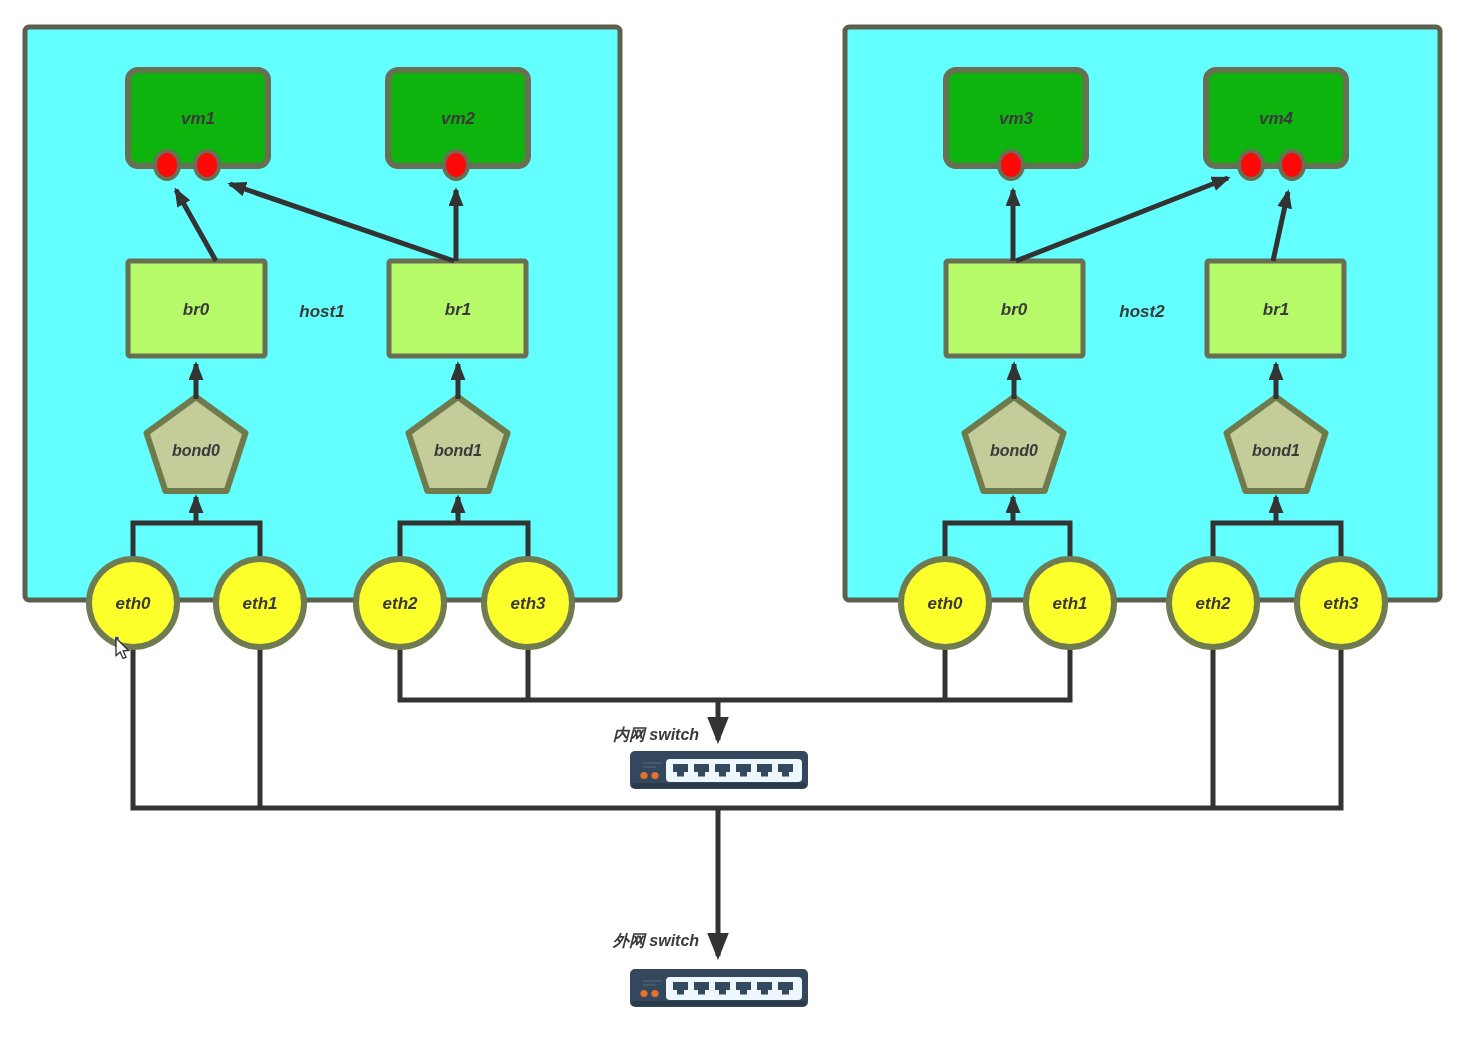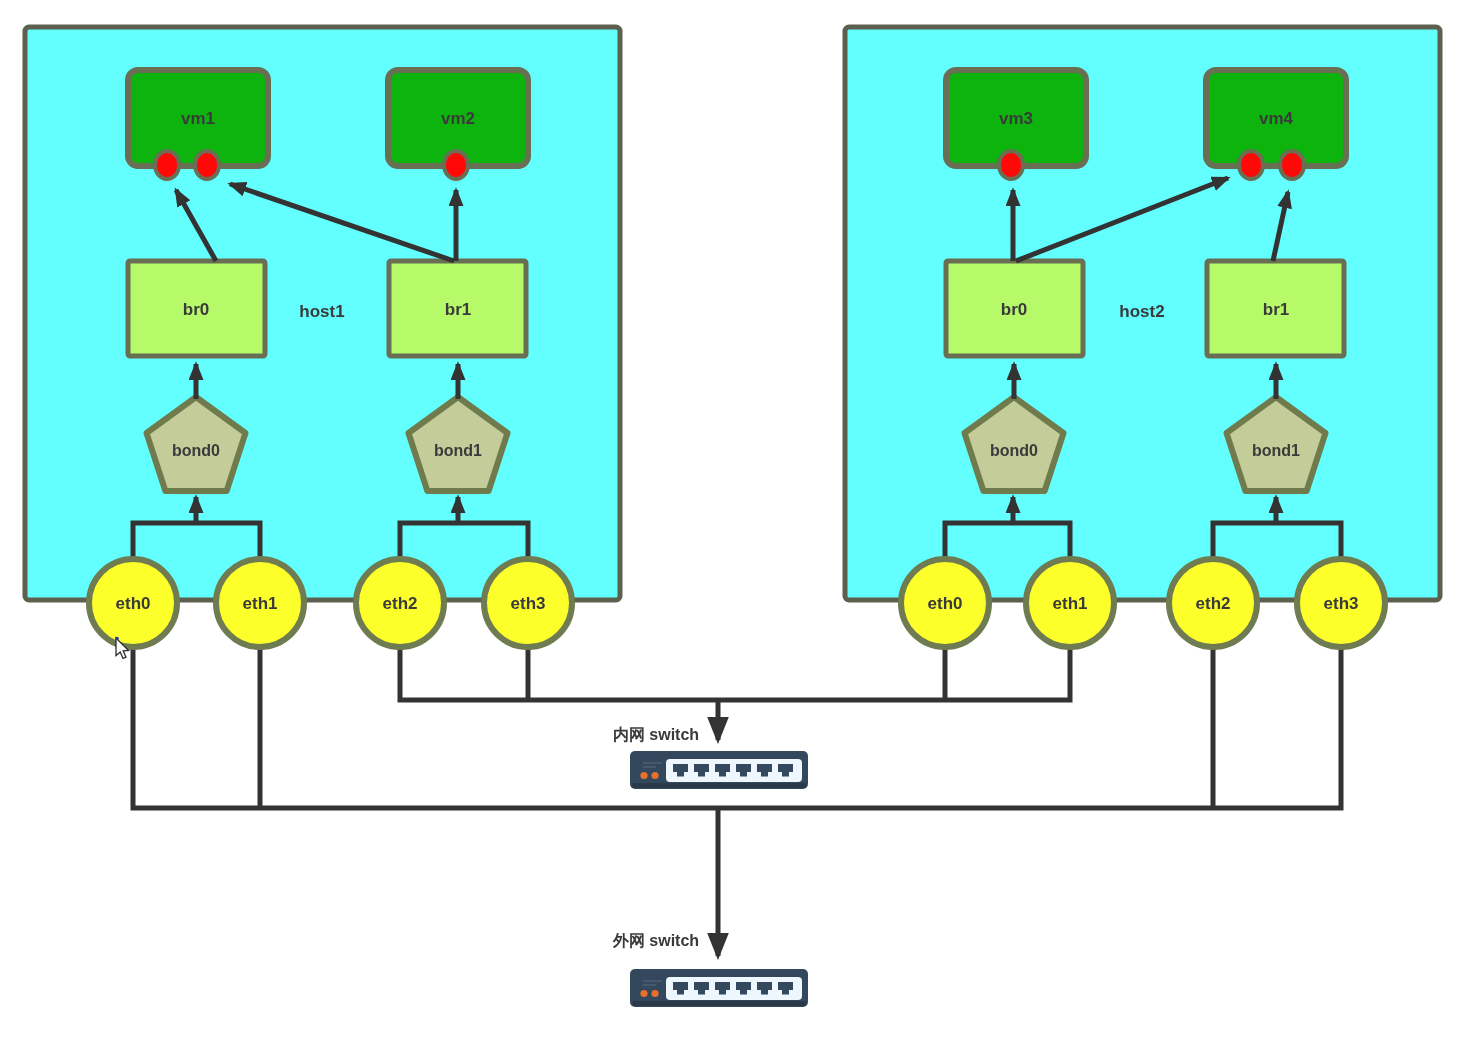--- a/index.html
+++ b/index.html
@@ -1,17 +1,17 @@
 <!DOCTYPE html>
 <html><head>
 <meta charset="utf-8">
 <style>
   html,body{margin:0;padding:0;background:#fff;}
   .canvas{position:relative;width:1472px;height:1046px;background:#fff;overflow:hidden;
-          font-family:"Liberation Sans",sans-serif;}
+          font-family:"Liberation Sans",sans-serif;font-style:italic;}
   svg{display:block;}
   .lbl{font-family:"Liberation Sans",sans-serif;font-weight:700;font-size:17px;
        fill:#3a3a3a;text-anchor:middle;}
   .lbl-sm{font-family:"Liberation Sans",sans-serif;font-weight:700;font-size:16px;
        fill:#3a3a3a;text-anchor:middle;}
   .host-box{fill:#63ffff;stroke:#5d604e;stroke-width:5;}
   .vm-box{fill:#0db40d;stroke:#696f52;stroke-width:6;}
   .br-box{fill:#b6fa6a;stroke:#696f52;stroke-width:5;}
   .bond{fill:#c4cd99;stroke:#6f7b4c;stroke-width:6;stroke-linejoin:round;}
   .nic{fill:#fdff2b;stroke:#6f7b50;stroke-width:6;}

